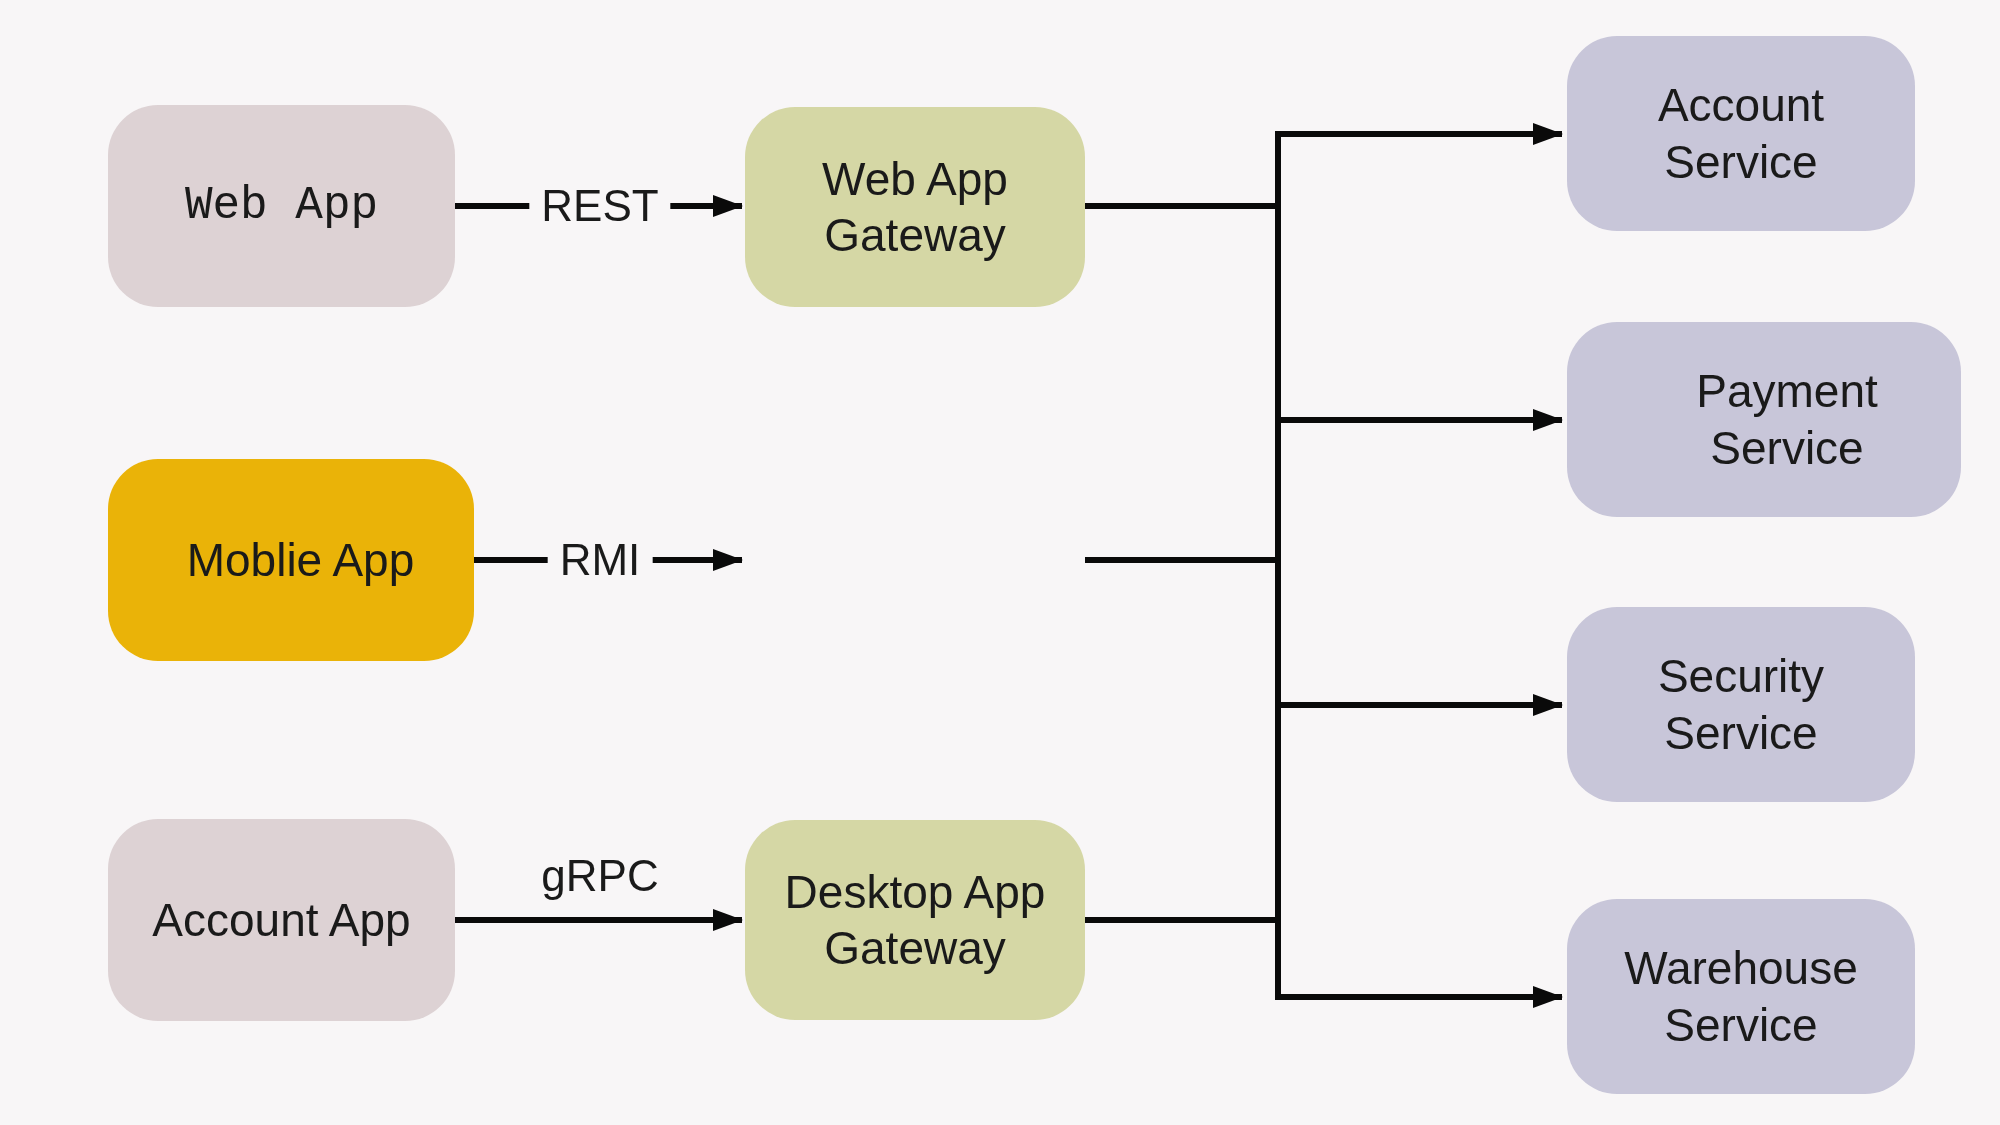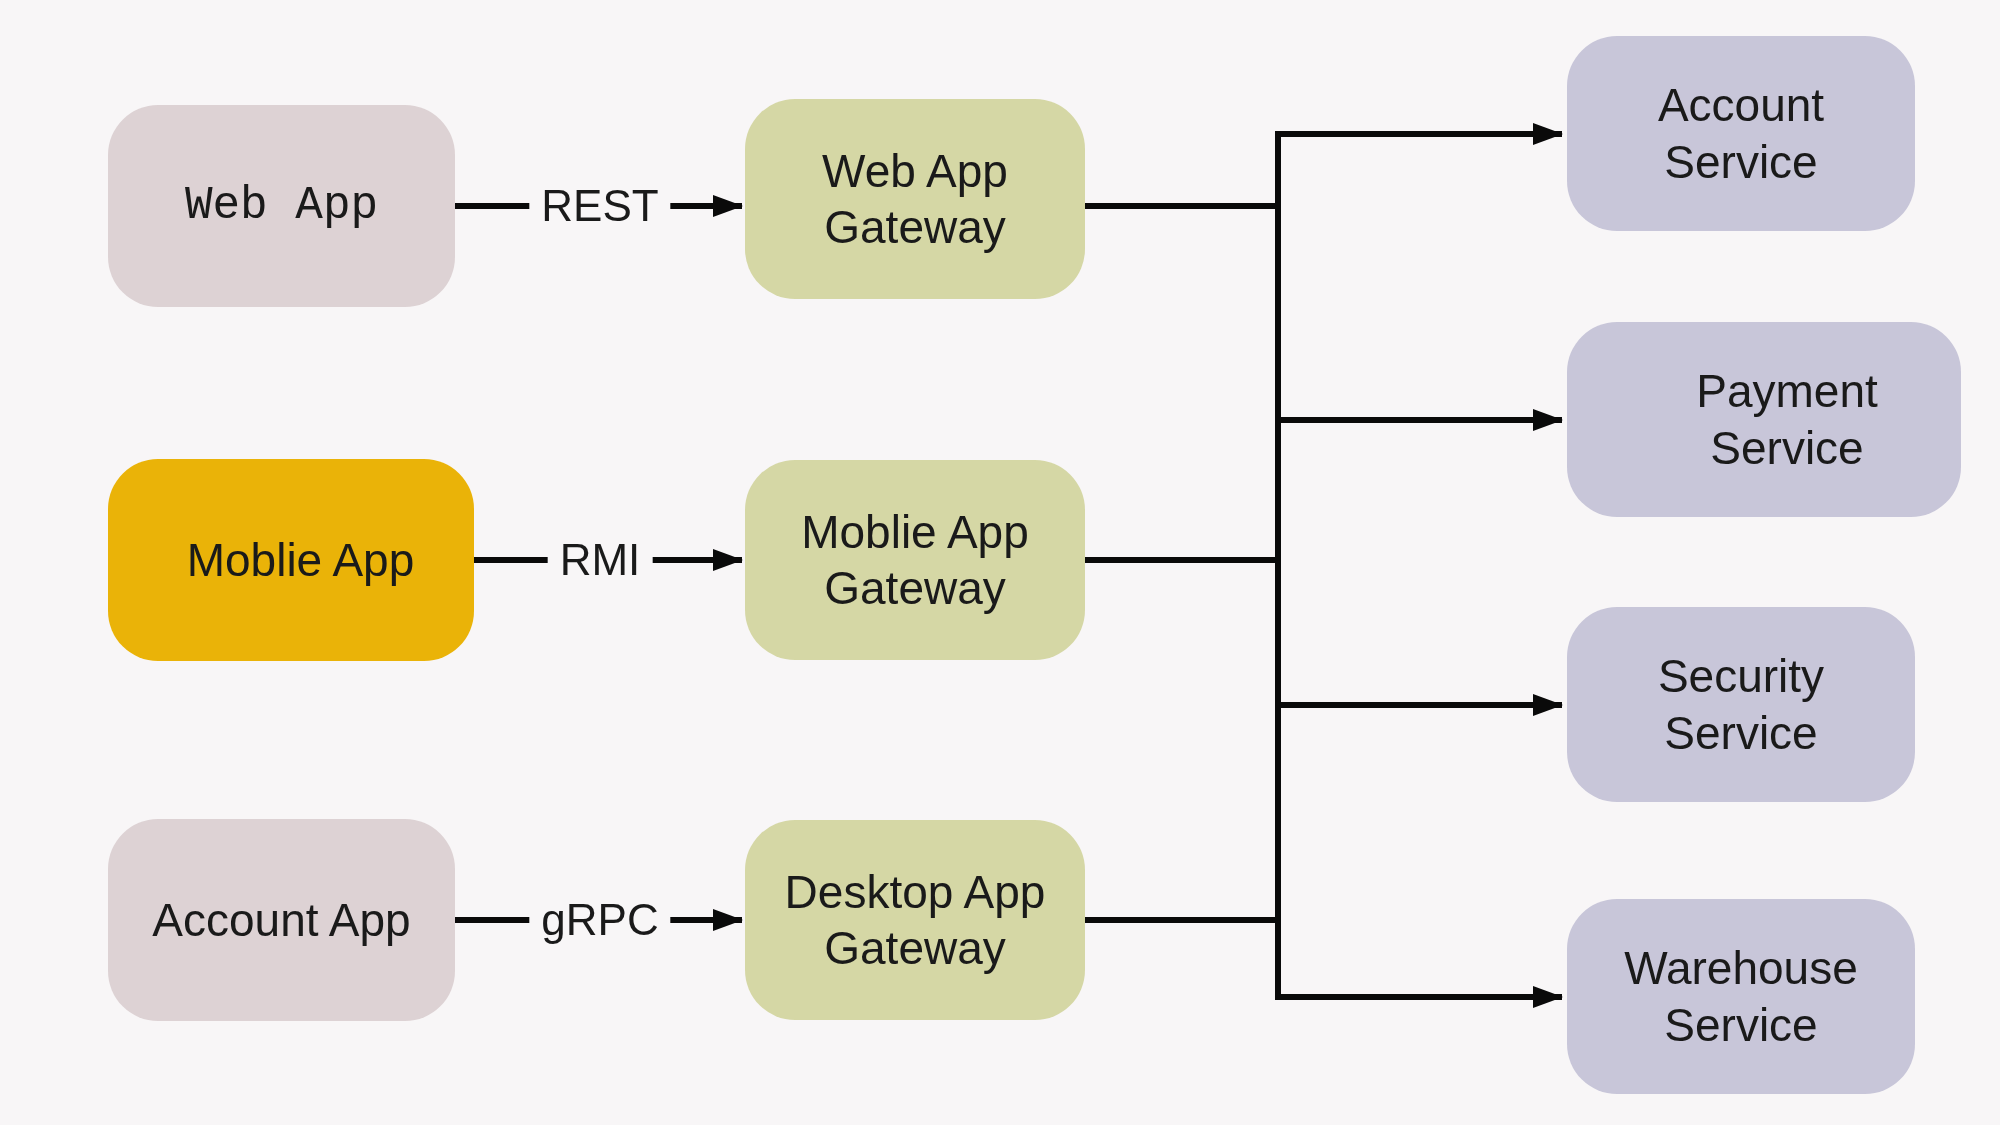--- a/index.html
+++ b/index.html
@@ -35,21 +35,21 @@
   .node .lbl {
     display: inline-block;
     max-width: 300px;
   }
   .client  { left: 108px;  width: 347px; height: 202px; }
   #client-1 { top: 105px; }
   #client-2 { top: 459px; }
   #client-3 { top: 819px; }
 
   .gateway { left: 745px;  width: 340px; height: 200px; }
-  #gateway-1 { top: 99px; }
+  #gateway-1 { top: 107px; }
   #gateway-2 { top: 460px; }
   #gateway-3 { top: 820px; }
 
   .service { left: 1567px; width: 348px; height: 195px; }
   #service-1 { top: 36px; }
   #service-2 { top: 322px; padding-left: 46px; }
   #service-3 { top: 607px; }
   #service-4 { top: 899px; }
 
   .edge-label {
@@ -57,21 +57,21 @@
     left: 600px;
     transform: translate(-50%, -50%);
     background: #f8f6f7;
     padding: 2px 12px;
     font-size: 44px;
     white-space: nowrap;
     z-index: 3;
   }
   #edge-label-1 { top: 206px; }
   #edge-label-2 { top: 560px; }
-  #edge-label-3 { top: 920px; }
+  #edge-label-3 { top: 876px; }
 </style>
 </head>
 <body>
 
 <div class="canvas">
 
   <svg class="wires" width="2000" height="1125" viewBox="0 0 2000 1125" aria-hidden="true">
     <defs>
       <marker id="arrow" markerUnits="userSpaceOnUse" markerWidth="34" markerHeight="26" refX="29" refY="11" orient="auto">
         <path d="M0,0 L30,11 L0,22 Z" fill="#0a0a0a"></path>
@@ -102,23 +102,20 @@
   <div class="node client" id="client-2" style="background-color: #eab308; padding-left: 19px;">
     <span class="lbl">Moblie App</span>
   </div>
   <div class="node client" id="client-3" style="background-color: rgb(221, 210, 212);">
     <span class="lbl">Account App</span>
   </div>
 
   <div class="node gateway" id="gateway-1" style="background-color: rgb(213, 215, 165);">
     <span class="lbl">Web App Gateway</span>
   </div>
-  <div class="node gateway" id="gateway-2" style="background-color: rgb(213, 215, 165);">
-    <span class="lbl">Moblie App Gateway</span>
-  </div>
   <div class="node gateway" id="gateway-3" style="background-color: rgb(213, 215, 165);">
     <span class="lbl">Desktop App Gateway</span>
   </div>
 
   <div class="node service" id="service-1" style="background-color: rgb(200, 198, 217);">
     <span class="lbl">Account Service</span>
   </div>
   <div class="node service" id="service-2" style="background-color: rgb(200, 198, 217);">
     <span class="lbl">Payment Service</span>
   </div>

